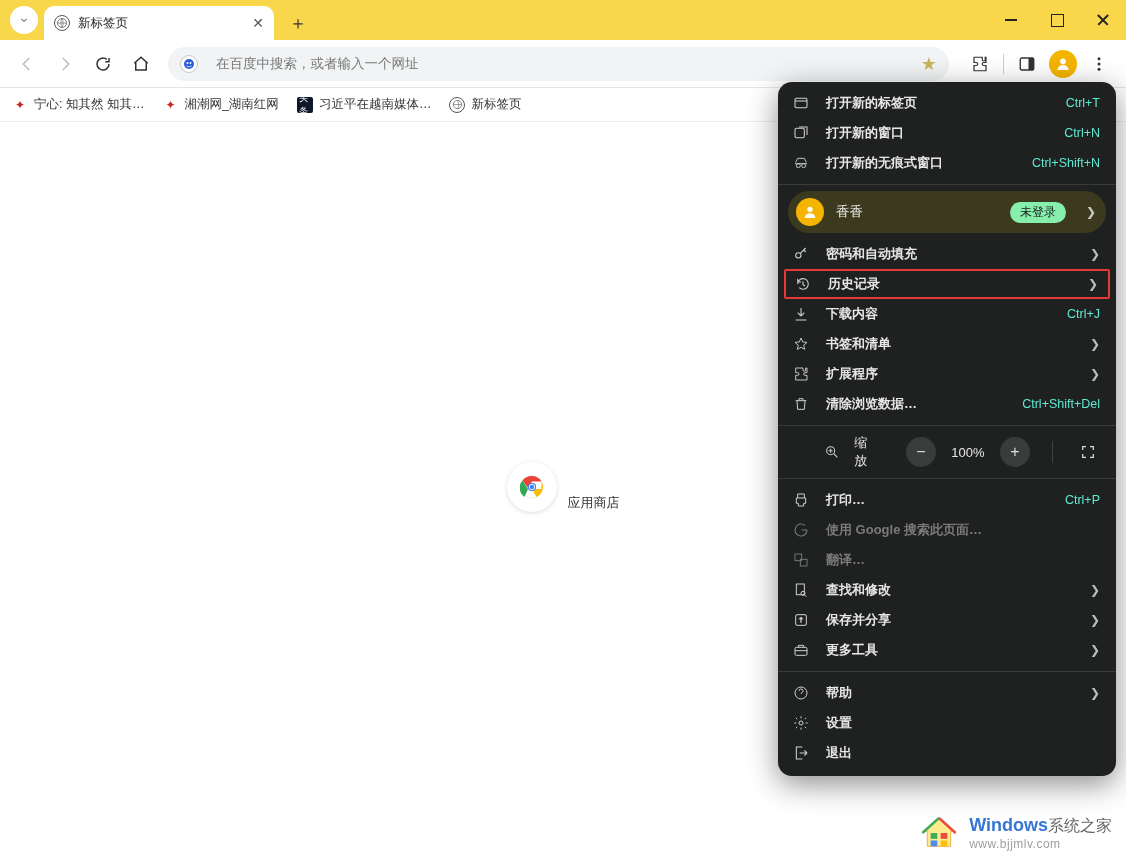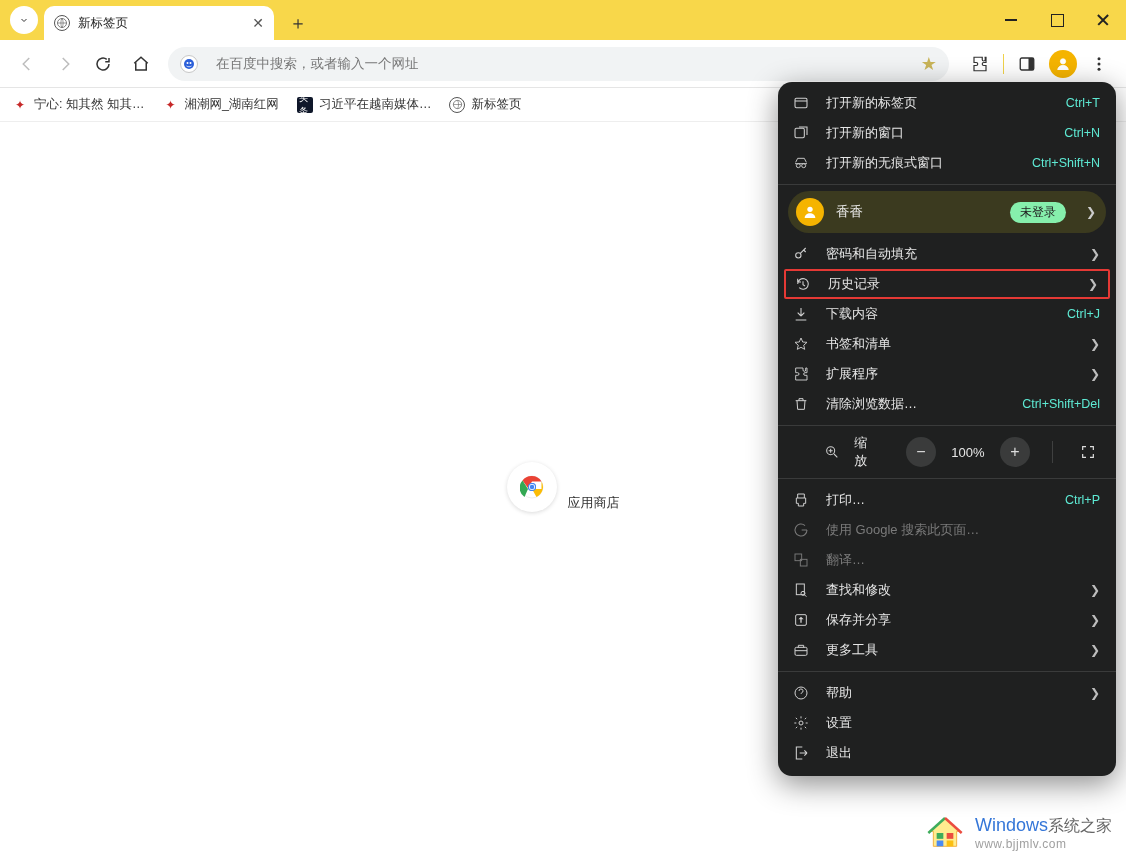--- a/index.html
+++ b/index.html
@@ -87,21 +87,21 @@
   .menu {
     position:absolute; top:82px; right:10px; width:338px; background:#1f2020; color:#e6e6e6;
     border-radius:14px; padding:6px 0 8px; box-shadow:0 8px 30px rgba(0,0,0,0.45);
     font-size:13px; z-index:50;
   }
   .menu .sep { border:none; border-top:1px solid #3a3b3b; margin:6px 0; }
   .mi {
     display:flex; align-items:center; height:30px; padding:0 16px 0 14px; gap:16px; cursor:pointer;
   }
   .mi .mi-ico { width:18px; display:flex; align-items:center; justify-content:center; color:#cfcfcf; flex-shrink:0;}
-  .mi .mi-label { flex:1; }
+  .mi .mi-label { flex:1;font-weight:bold; }
   .mi .mi-accel { color:#5eead4; font-size:12.5px; }
   .mi .chev { color:#bdbdbd; font-size:12px; }
   .mi.disabled { color:#7a7a7a; cursor:default; }
   .mi.disabled .mi-ico { color:#7a7a7a; }
 
   .profile-row {
     margin:6px 10px; height:42px; background:#3b3a1f; border-radius:22px;
     display:flex; align-items:center; padding:0 10px 0 8px; gap:12px; cursor:pointer;
   }
   .profile-row .avatar { width:28px; height:28px; border-radius:50%; background:#f5b400; display:flex; align-items:center; justify-content:center;}
@@ -126,21 +126,21 @@
   .zval { min-width:44px; text-align:center; font-size:13px; }
   .zoom-sep { width:1px; height:22px; background:#3f4040; margin:0 8px; }
   .fs-btn { width:30px; height:30px; border-radius:6px; display:flex; align-items:center; justify-content:center; cursor:pointer; color:#ddd;}
 
   
   .watermark {
     position:absolute; right:14px; bottom:10px; display:flex; align-items:center; gap:10px; z-index:60;
     opacity:0.95;
   }
   .wm-text { text-align:left; }
-  .wm-text .t1 span.win { color:#2a6fd6; font-weight:400; font-size:18px;}
+  .wm-text .t1 span.win { color:#2a6fd6; font-weight:700; font-size:18px;}
   .wm-text .t1 span.rest { color:#5e5e5e; font-size:16px; font-weight:500;}
   .wm-text .t2 { color:#9a9a9a; font-size:12px; letter-spacing:0.5px;}
 
   svg { display:block; }
 </style>
 </head>
 <body>
 
 <div class="titlebar">
   <div class="tab-dropdown">

